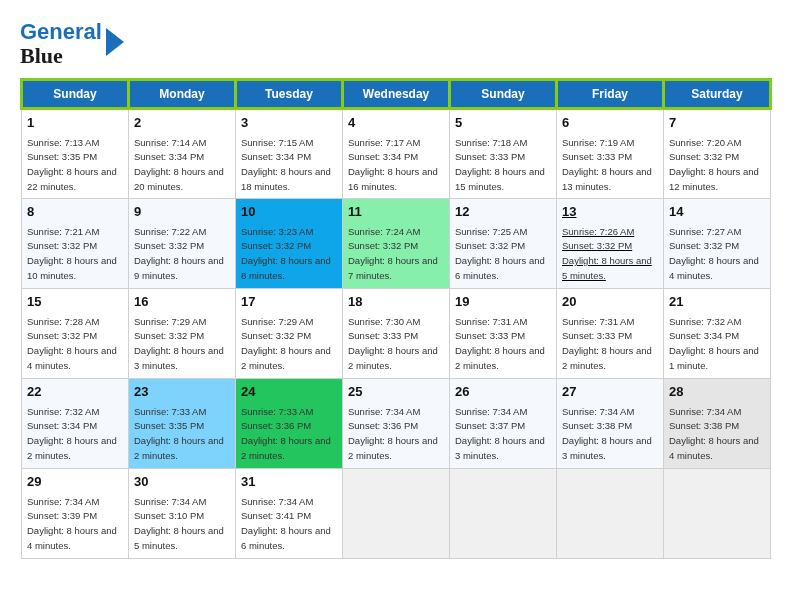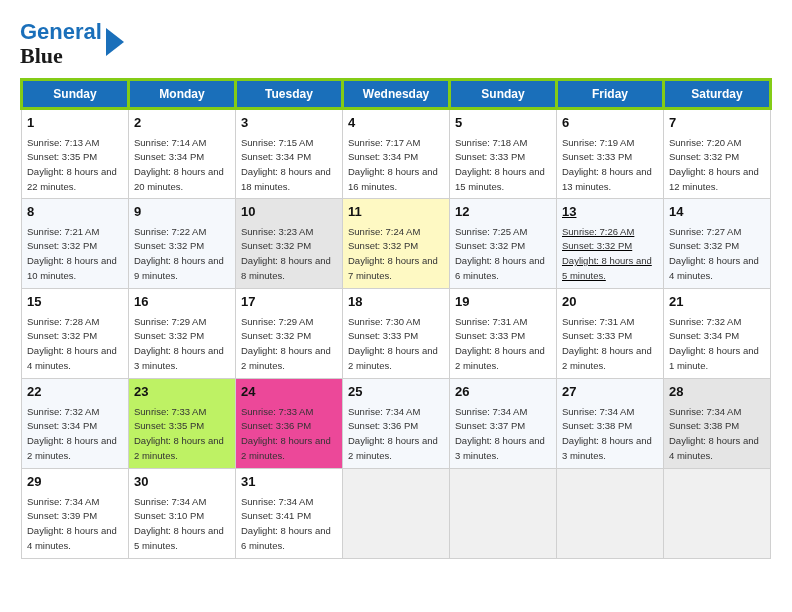--- a/index.html
+++ b/index.html
@@ -155,25 +155,25 @@
       </tr>
       <tr>
         <td style="background: rgb(245, 248, 252);"><span class="day-num">8</span>
           <span class="day-info">Sunrise: 7:21 AM</span><br>
           <span class="day-info">Sunset: 3:32 PM</span><br>
           <span class="day-info">Daylight: 8 hours and 10 minutes.</span></td>
         <td style="background: rgb(245, 248, 252);"><span class="day-num">9</span>
           <span class="day-info">Sunrise: 7:22 AM</span><br>
           <span class="day-info">Sunset: 3:32 PM</span><br>
           <span class="day-info">Daylight: 8 hours and 9 minutes.</span></td>
-        <td style="background: #e5e5e5; margin-top: 35px;"><span class="day-num">10</span>
+        <td style="background: #0ea5e9; margin-top: 35px;"><span class="day-num">10</span>
           <span class="day-info">Sunrise: 3:23 AM</span><br>
           <span class="day-info">Sunset: 3:32 PM</span><br>
           <span class="day-info">Daylight: 8 hours and 8 minutes.</span></td>
-        <td style="background: #fef9c3;"><span class="day-num">11</span>
+        <td style="background: #86efac;"><span class="day-num">11</span>
           <span class="day-info">Sunrise: 7:24 AM</span><br>
           <span class="day-info">Sunset: 3:32 PM</span><br>
           <span class="day-info">Daylight: 8 hours and 7 minutes.</span></td>
         <td style="background: rgb(245, 248, 252);"><span class="day-num">12</span>
           <span class="day-info">Sunrise: 7:25 AM</span><br>
           <span class="day-info">Sunset: 3:32 PM</span><br>
           <span class="day-info">Daylight: 8 hours and 6 minutes.</span></td>
         <td style="background: rgb(245, 248, 252); text-decoration: underline;"><span class="day-num">13</span>
           <span class="day-info">Sunrise: 7:26 AM</span><br>
           <span class="day-info">Sunset: 3:32 PM</span><br>
@@ -211,25 +211,25 @@
         <td><span class="day-num">21</span>
           <span class="day-info">Sunrise: 7:32 AM</span><br>
           <span class="day-info">Sunset: 3:34 PM</span><br>
           <span class="day-info">Daylight: 8 hours and 1 minute.</span></td>
       </tr>
       <tr>
         <td style="background: rgb(245, 248, 252);"><span class="day-num">22</span>
           <span class="day-info">Sunrise: 7:32 AM</span><br>
           <span class="day-info">Sunset: 3:34 PM</span><br>
           <span class="day-info">Daylight: 8 hours and 2 minutes.</span></td>
-        <td style="background: #bef264; margin-left: 36px;"><span class="day-num">23</span>
+        <td style="background: #7dd3fc; margin-left: 36px;"><span class="day-num">23</span>
           <span class="day-info">Sunrise: 7:33 AM</span><br>
           <span class="day-info">Sunset: 3:35 PM</span><br>
           <span class="day-info">Daylight: 8 hours and 2 minutes.</span></td>
-        <td style="background: #ec4899;"><span class="day-num">24</span>
+        <td style="background: #22c55e;"><span class="day-num">24</span>
           <span class="day-info">Sunrise: 7:33 AM</span><br>
           <span class="day-info">Sunset: 3:36 PM</span><br>
           <span class="day-info">Daylight: 8 hours and 2 minutes.</span></td>
         <td style="background: rgb(245, 248, 252);"><span class="day-num">25</span>
           <span class="day-info">Sunrise: 7:34 AM</span><br>
           <span class="day-info">Sunset: 3:36 PM</span><br>
           <span class="day-info">Daylight: 8 hours and 2 minutes.</span></td>
         <td style="background: rgb(245, 248, 252); margin-left: 32px;"><span class="day-num">26</span>
           <span class="day-info">Sunrise: 7:34 AM</span><br>
           <span class="day-info">Sunset: 3:37 PM</span><br>

